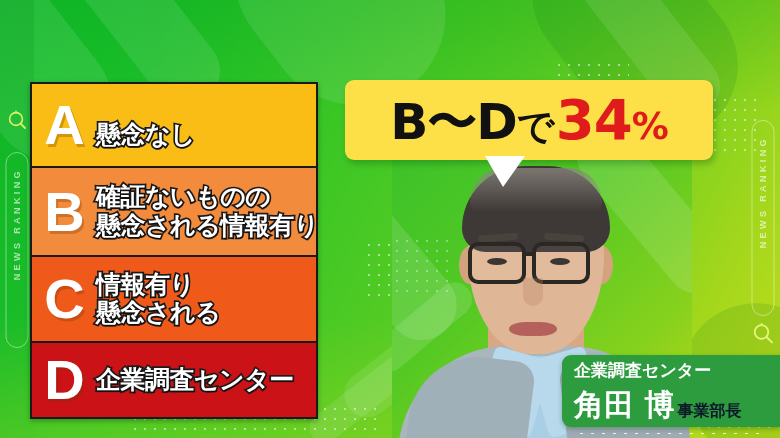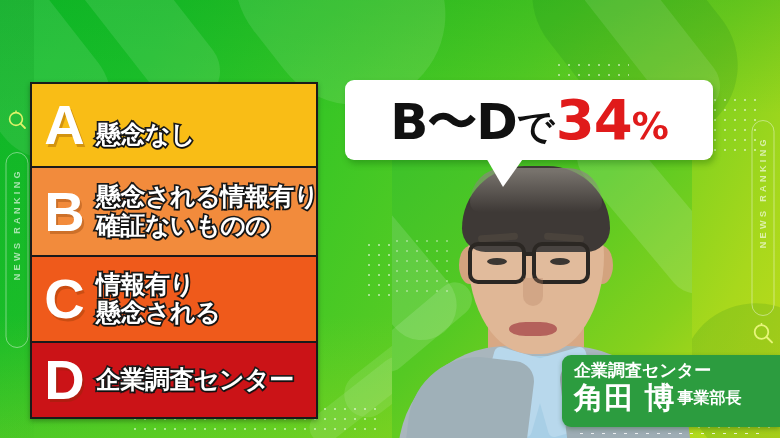--- a/index.html
+++ b/index.html
@@ -135,21 +135,21 @@
   .row-c { background: #ef5a1b; height: 86px; }
   .row-d { background: #cb1317; height: 74px; }
 
   
   #speech-bubble {
     position: absolute;
     left: 345px;
     top: 80px;
     width: 368px;
     height: 80px;
-    background: #ffffff;
+    background: #fde047;
     border-radius: 9px;
     box-shadow: 2px 4px 6px rgba(0,70,0,0.28);
     display: flex;
     align-items: center;
     justify-content: center;
   }
   #speech-bubble .tail-shape {
     position: absolute;
     left: 140px;
     top: 76px;
@@ -340,34 +340,34 @@
     color: #ffffff;
     font-size: 17px;
     font-weight: 800;
     letter-spacing: 0px;
     line-height: 1.25;
     white-space: nowrap;
     font-family: "DejaVu Sans", "Liberation Sans", sans-serif;
   }
   .np-row {
     display: flex;
-    align-items: center;
-    margin-top: 1px;
+    align-items: flex-end;
+    margin-top: 8px;
   }
   .np-name {
     color: #ffffff;
     font-size: 30px;
     font-weight: 800;
     line-height: 1.08;
     letter-spacing: 0px;
     white-space: nowrap;
     font-family: "DejaVu Sans", "Liberation Sans", sans-serif;
   }
   .np-title {
-    color: #ffffff;
+    color: #0f172a;
     font-size: 16px;
     font-weight: 800;
     margin-left: 3px;
     white-space: nowrap;
     font-family: "DejaVu Sans", "Liberation Sans", sans-serif;
   }
   .np-dots {
     position: absolute;
     left: 14px;
     bottom: -10px;
@@ -430,22 +430,22 @@
     <div class="grade-row row-a">
       <div class="grade-letter">A</div>
       <div style="flex:1 1 auto;margin-top:20px;">
         <div class="grade-desc">懸念なし</div>
       </div>
     </div>
 
     <div class="grade-row row-b">
       <div class="grade-letter">B</div>
       <div style="flex:1 1 auto;">
+        <div class="grade-desc">確証ないものの</div>
         <div class="grade-desc">懸念される情報有り</div>
-        <div class="grade-desc">確証ないものの</div>
       </div>
     </div>
 
     <div class="grade-row row-c">
       <div class="grade-letter">C</div>
       <div style="flex:1 1 auto;">
         <div class="grade-desc">情報有り</div>
         <div class="grade-desc">懸念される</div>
       </div>
     </div>

